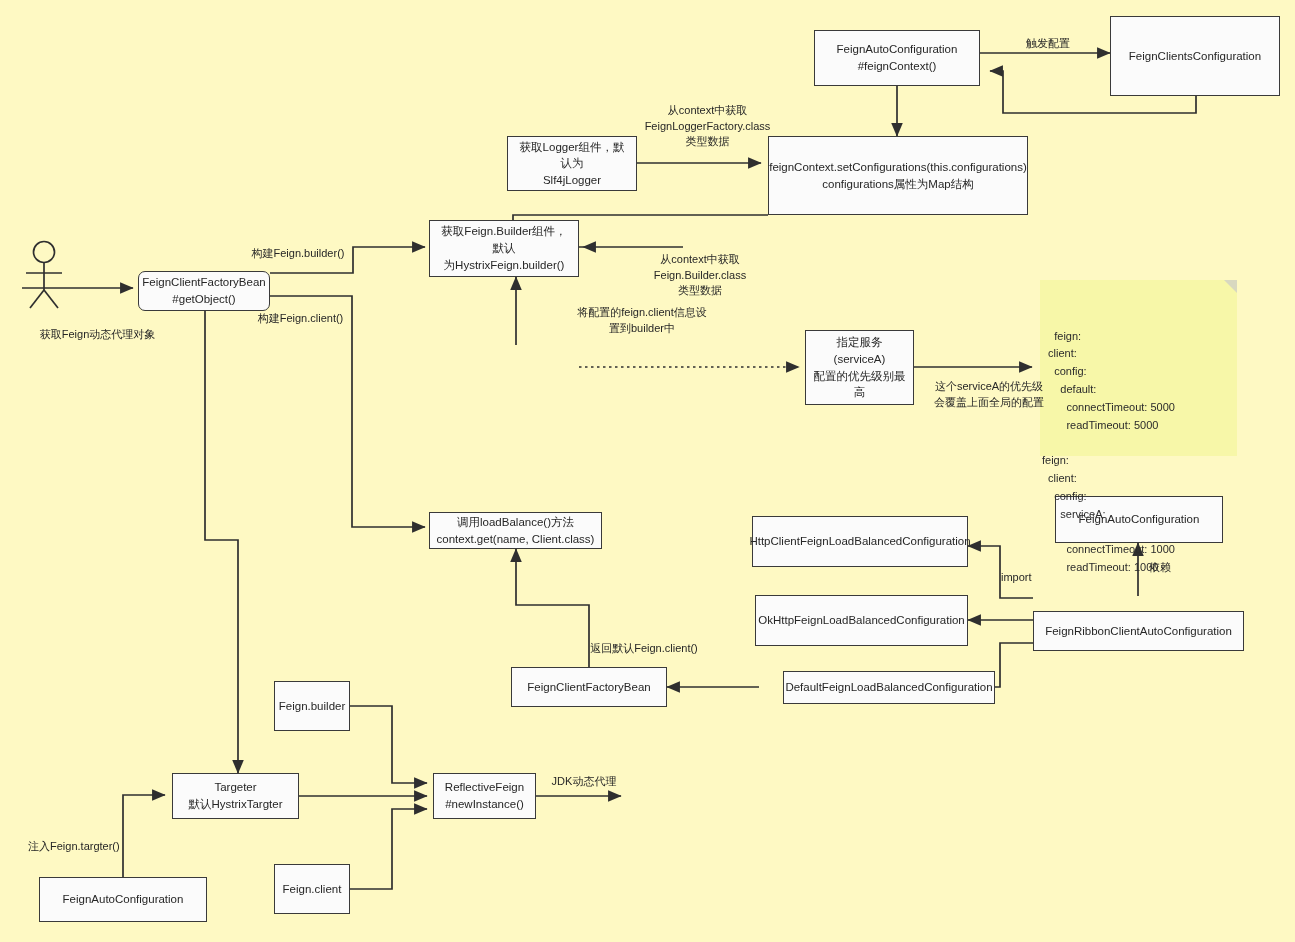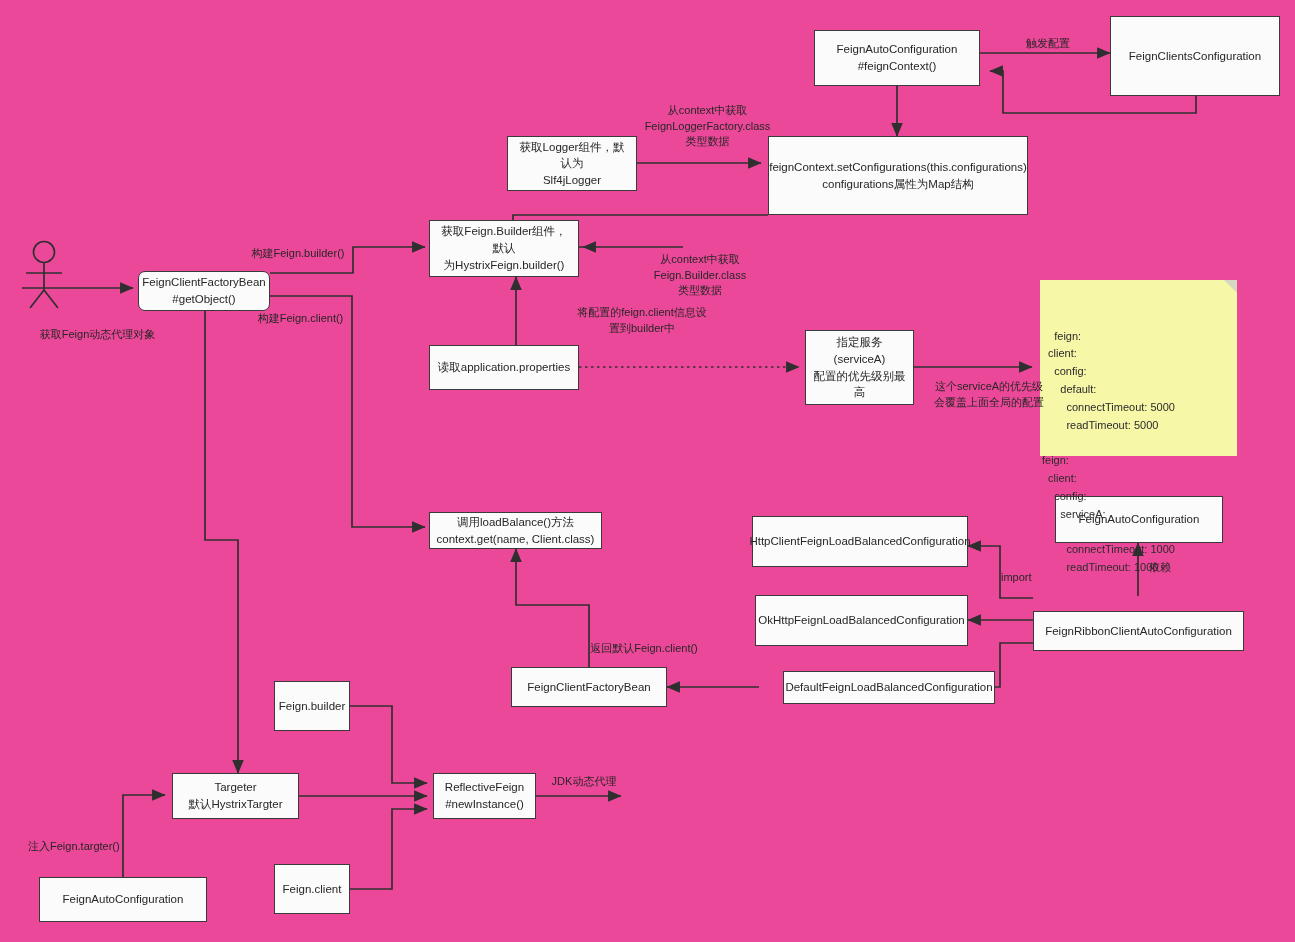--- a/index.html
+++ b/index.html
@@ -5,21 +5,21 @@
 <style>
   html,body{margin:0;padding:0;background:#fafafa;}
   body{
     font-family:"Liberation Sans","DejaVu Sans",sans-serif;
     color:#1a1a1a;
   }
   #canvas{
     position:relative;
     width:1295px;
     height:942px;
-    background:#ec4899;
+    background:#fef9c3;
     overflow:hidden;
   }
   svg#wires{
     position:absolute;
     left:0;top:0;
     width:1295px;height:942px;
     pointer-events:none;
   }
   .node{
     position:absolute;
@@ -149,21 +149,20 @@
 
   <div class="node" style="left:768px;top:136px;width:260px;height:79px;">feignContext.setConfigurations(this.configurations)
 configurations属性为Map结构</div>
 
   <div class="node" style="left:429px;top:220px;width:150px;height:57px;">获取Feign.Builder组件，默认
 为HystrixFeign.builder()</div>
 
   <div class="node rounded" style="left:138px;top:271px;width:132px;height:40px;">FeignClientFactoryBean
 #getObject()</div>
 
-  <div class="node" style="left:429px;top:345px;width:150px;height:45px;">读取application.properties</div>
 
   <div class="node" style="left:805px;top:330px;width:109px;height:75px;">指定服务(serviceA)
 配置的优先级别最高</div>
 
   <div class="node" style="left:429px;top:512px;width:173px;height:37px;">调用loadBalance()方法
 context.get(name, Client.class)</div>
 
   <div class="node" style="left:752px;top:516px;width:216px;height:51px;">HttpClientFeignLoadBalancedConfiguration</div>
 
   <div class="node" style="left:755px;top:595px;width:213px;height:51px;">OkHttpFeignLoadBalancedConfiguration</div>

